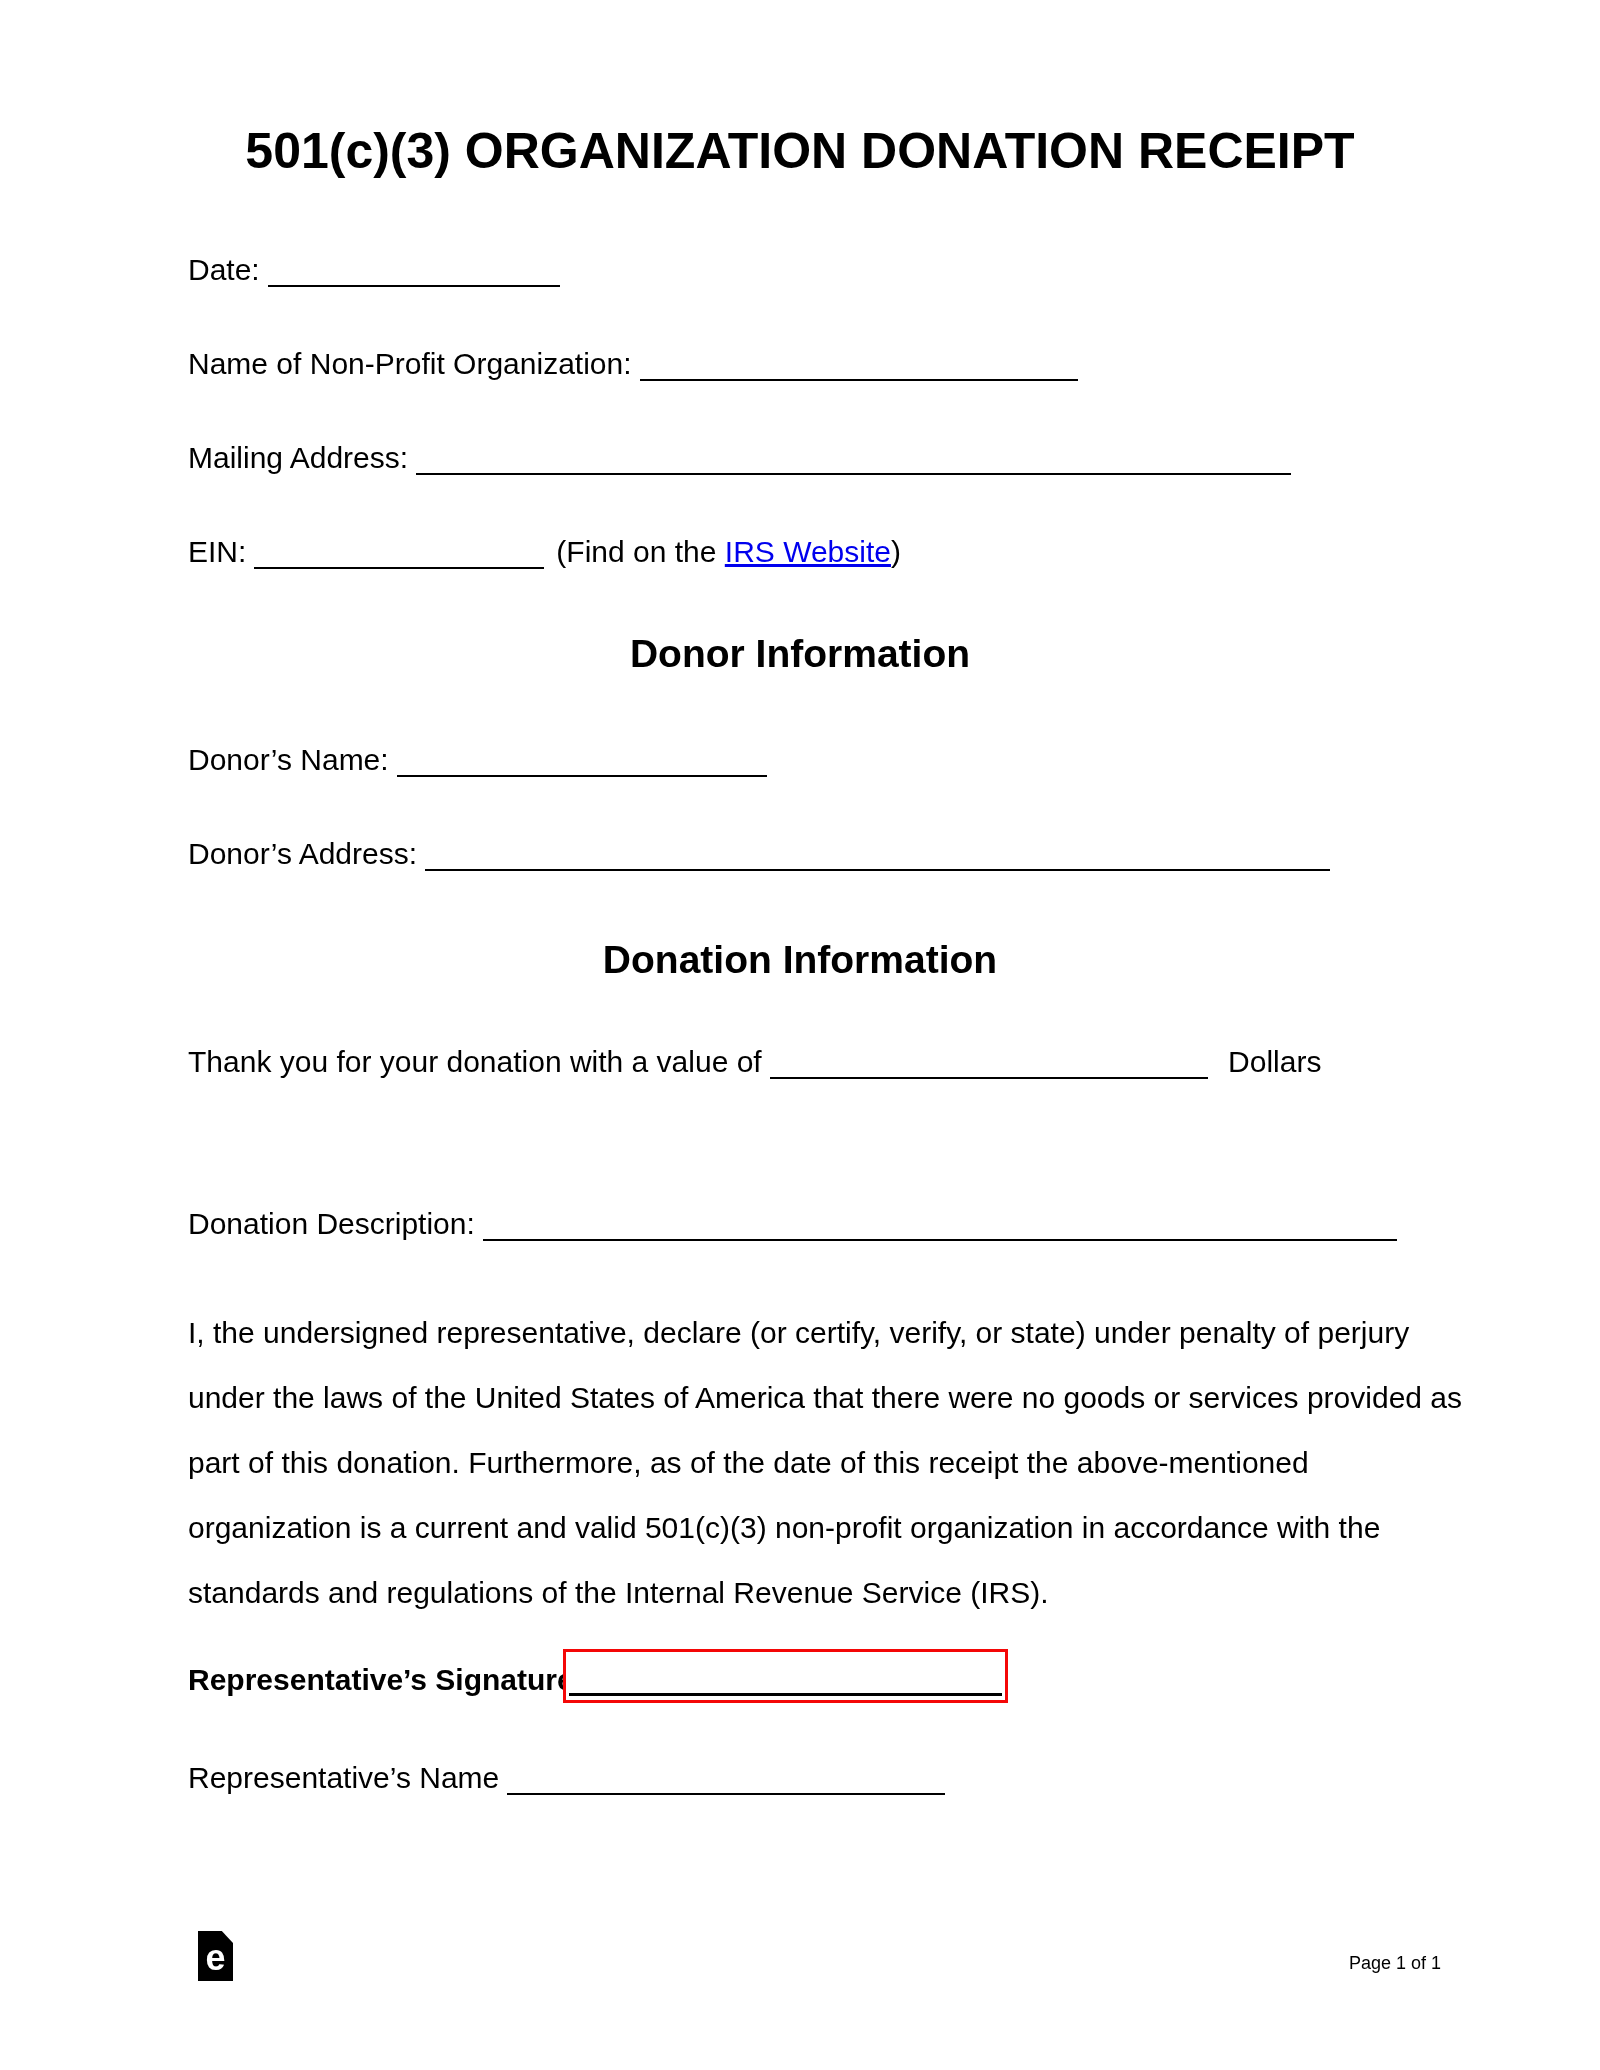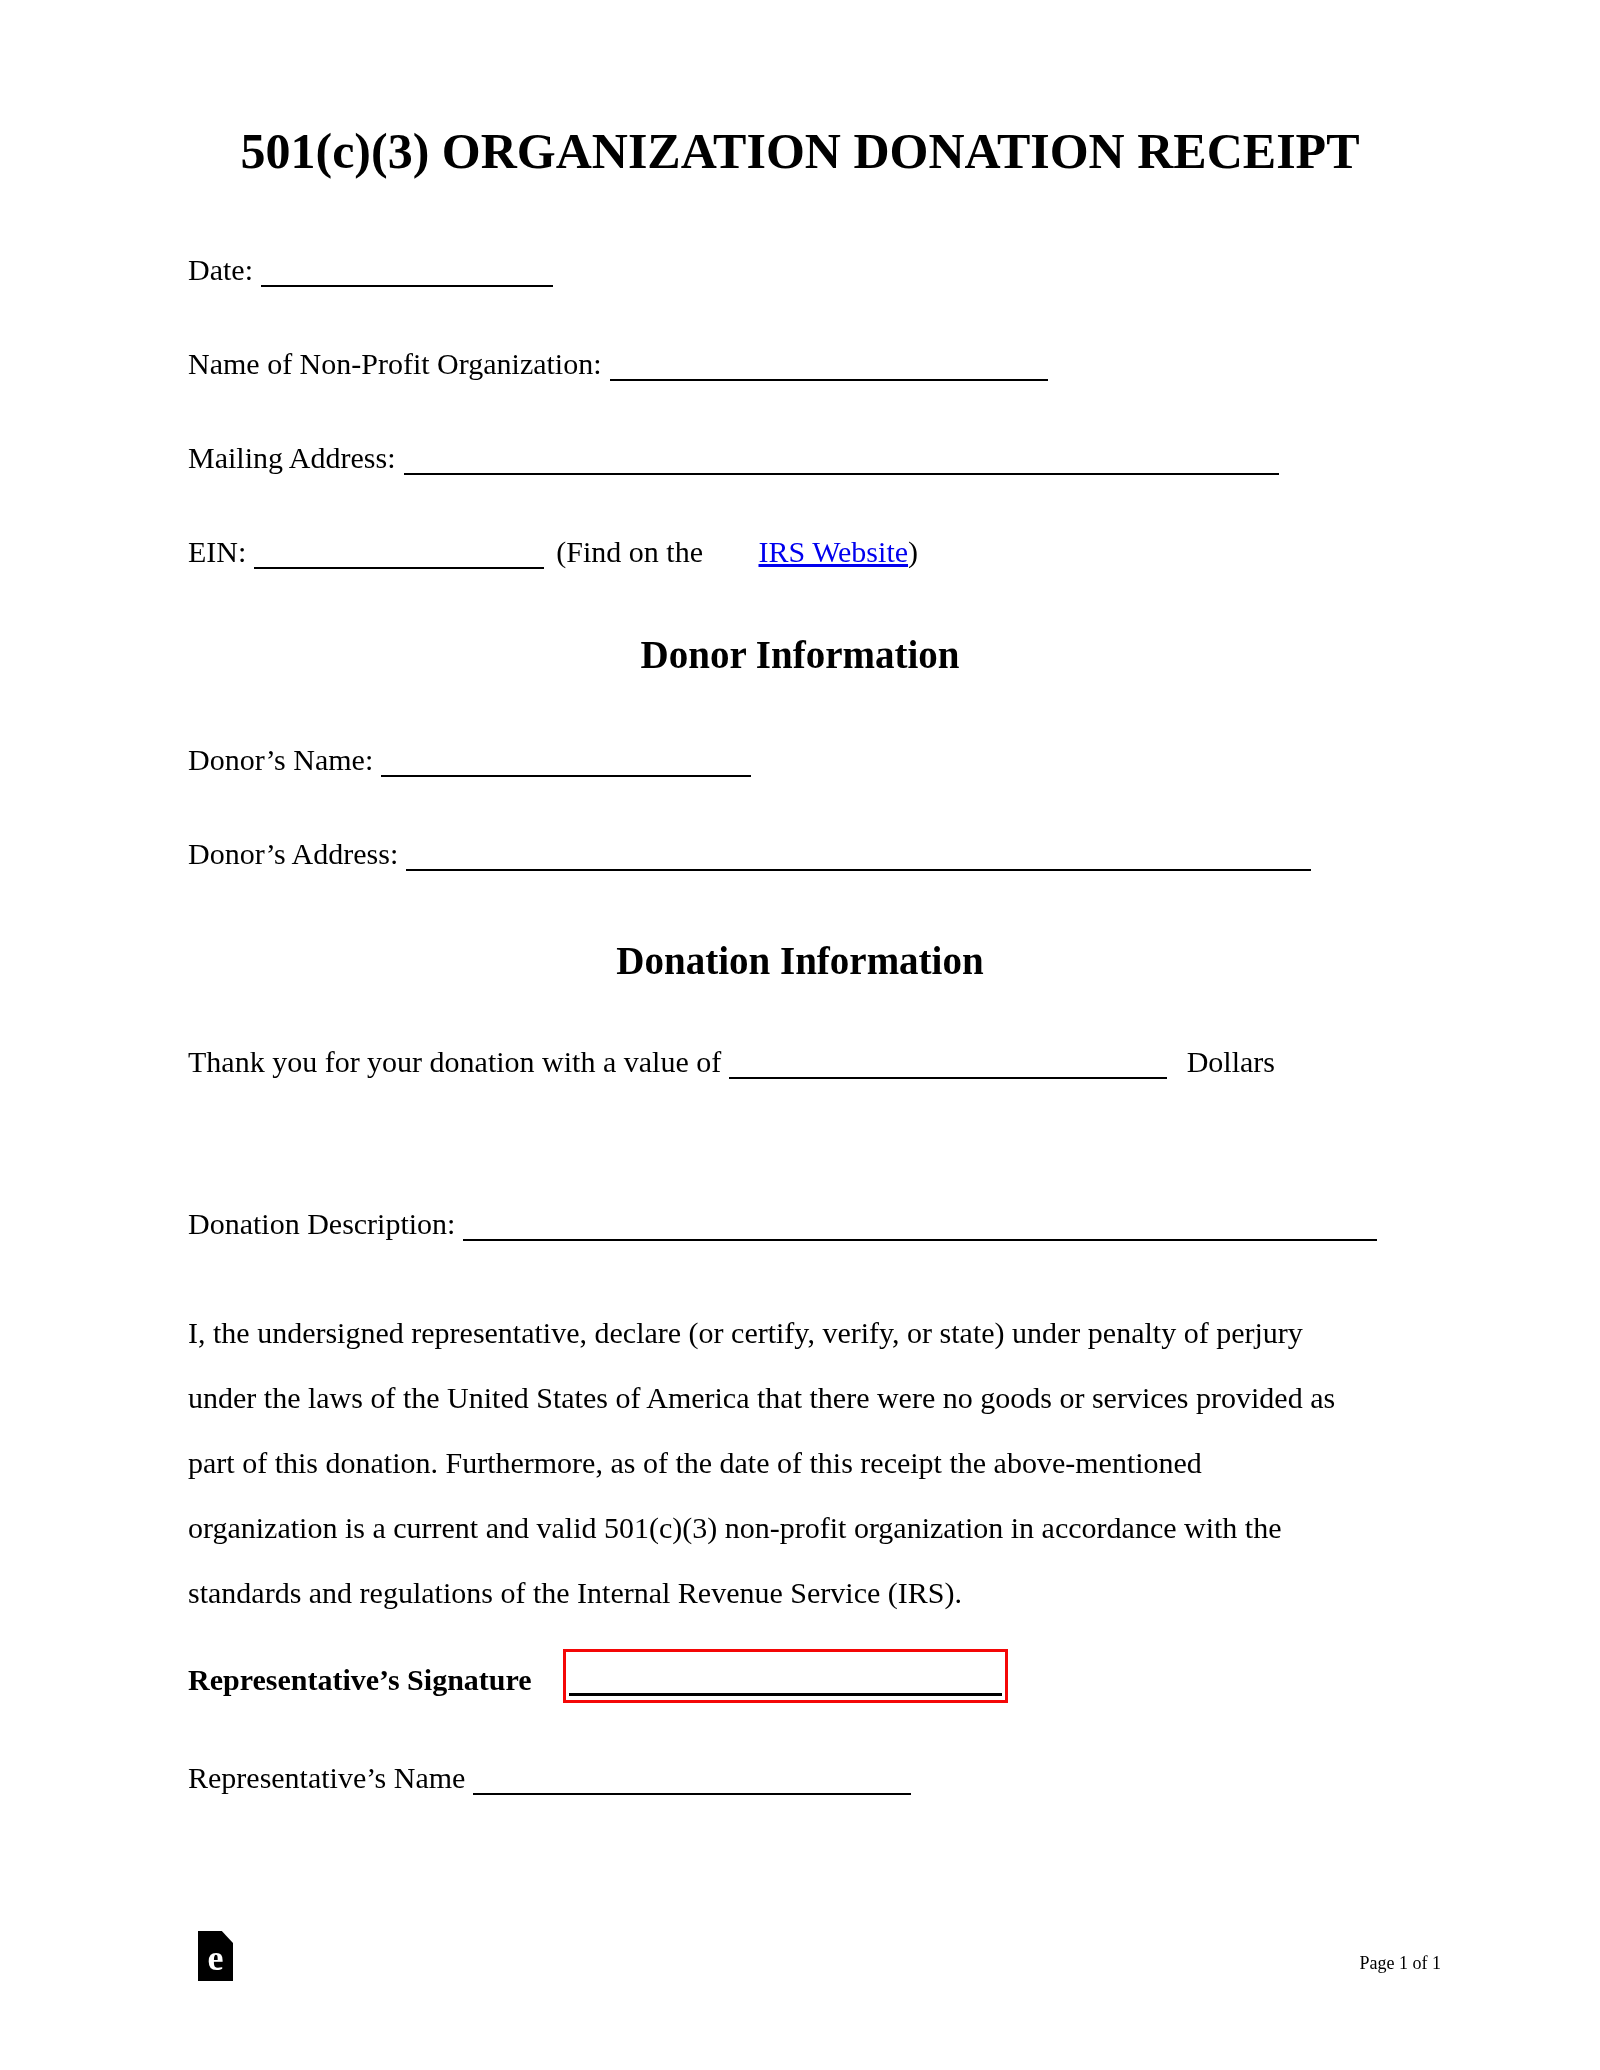--- a/index.html
+++ b/index.html
@@ -2,21 +2,21 @@
 <html><head>
 <meta charset="utf-8">
 <style>
   html, body { margin: 0; padding: 0; background: #ffffff; }
   .page {
     position: relative;
     width: 1600px;
     height: 2070px;
     background: #ffffff;
     color: #000000;
-    font-family: Liberation Serif, serif;
+    font-family: Liberation Sans, sans-serif;
     font-size: 30px;
     overflow: hidden;
   }
   .title {
     position: absolute;
     left: 0; right: 0;
     top: 122px;
     text-align: center;
     font-size: 50px;
     font-weight: bold;
@@ -40,21 +40,21 @@
   .bl {
     display: inline-block;
     height: 0;
     border-bottom: 2px solid #000;
     margin-bottom: -7px;
     margin-left: 8px;
     vertical-align: baseline;
   }
   .bl.nogap { margin-left: 0; }
   .after-gap { margin-left: 12px; }
-  a.irs-link { color: #0000ee; text-decoration: underline; cursor: pointer; margin-left: 48px; }
+  a.irs-link { color: #0000ee; text-decoration: underline; cursor: pointer; }
   .legal {
     position: absolute;
     left: 188px;
     top: 1300px;
     line-height: 65px;
   }
   .legal div { white-space: nowrap; }
   .sig-row {
     position: absolute;
     left: 188px;

